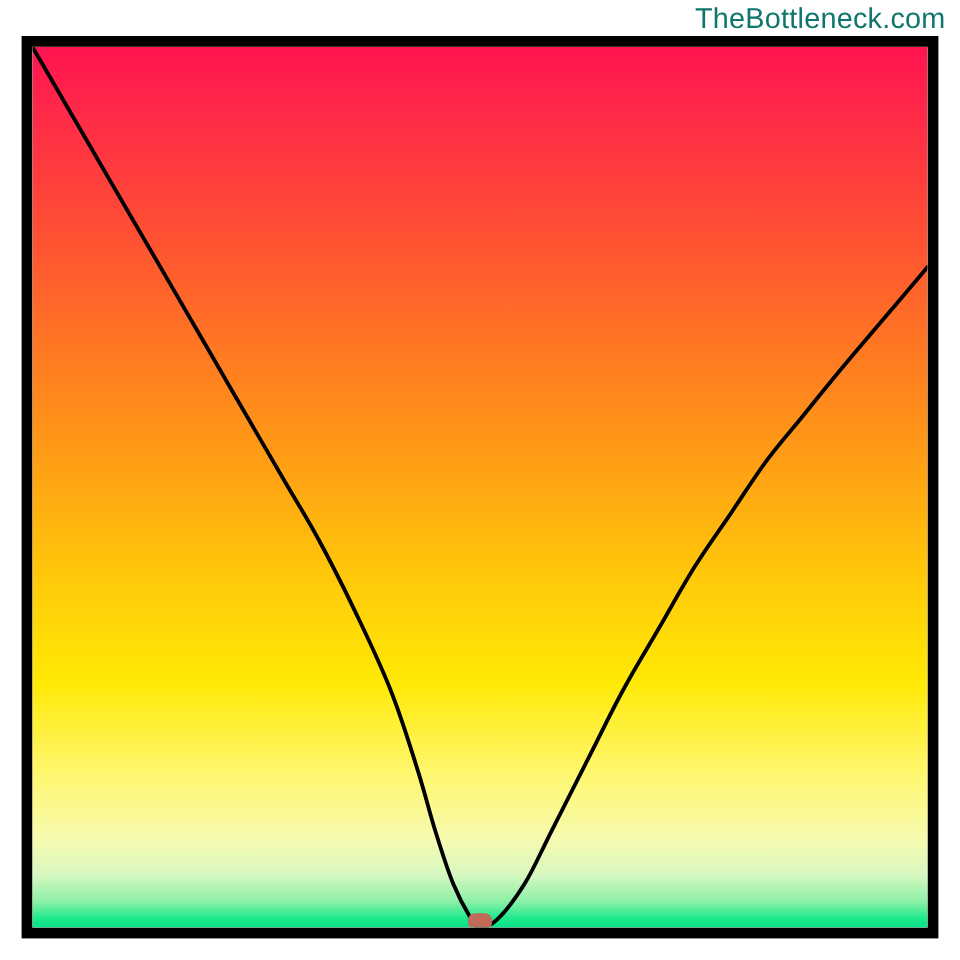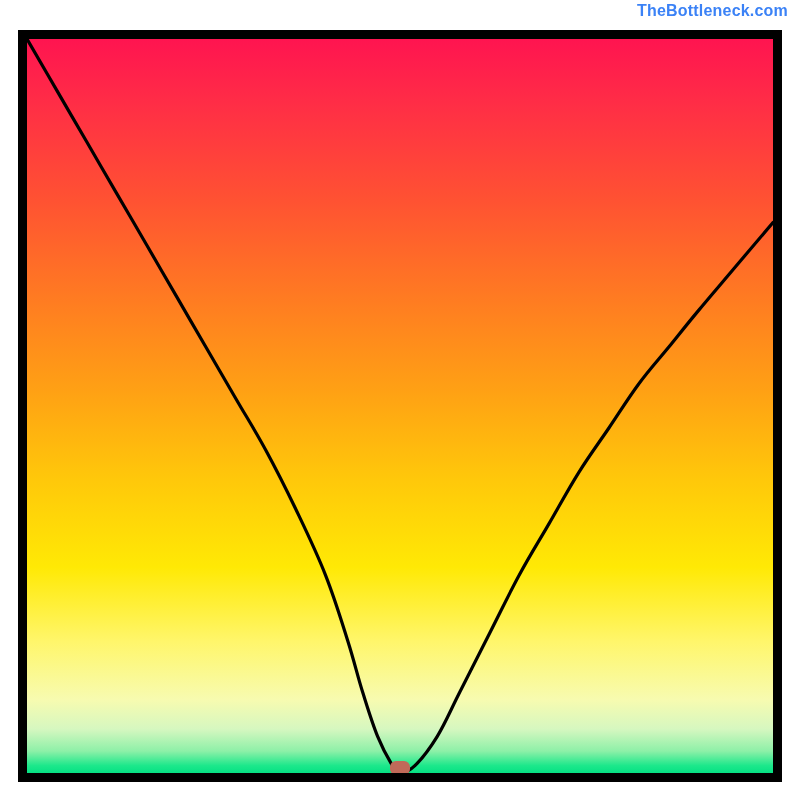--- a/index.html
+++ b/index.html
@@ -13,23 +13,23 @@
   }
   .stage {
     position: relative;
     width: 800px;
     height: 800px;
   }
   .watermark {
     position: absolute;
     top: 2px;
     right: 12px;
-    font-size: 16px;
-    font-weight: 700;
-    color: #3b82f6;
+    font-size: 24px;
+    font-weight: 400;
+    color: #0f766e;
     letter-spacing: 0.2px;
     z-index: 100;
     user-select: none;
   }
   .plot-frame {
     position: absolute;
     left: 18px;
     top: 30px;
     width: 764px;
     height: 752px;

